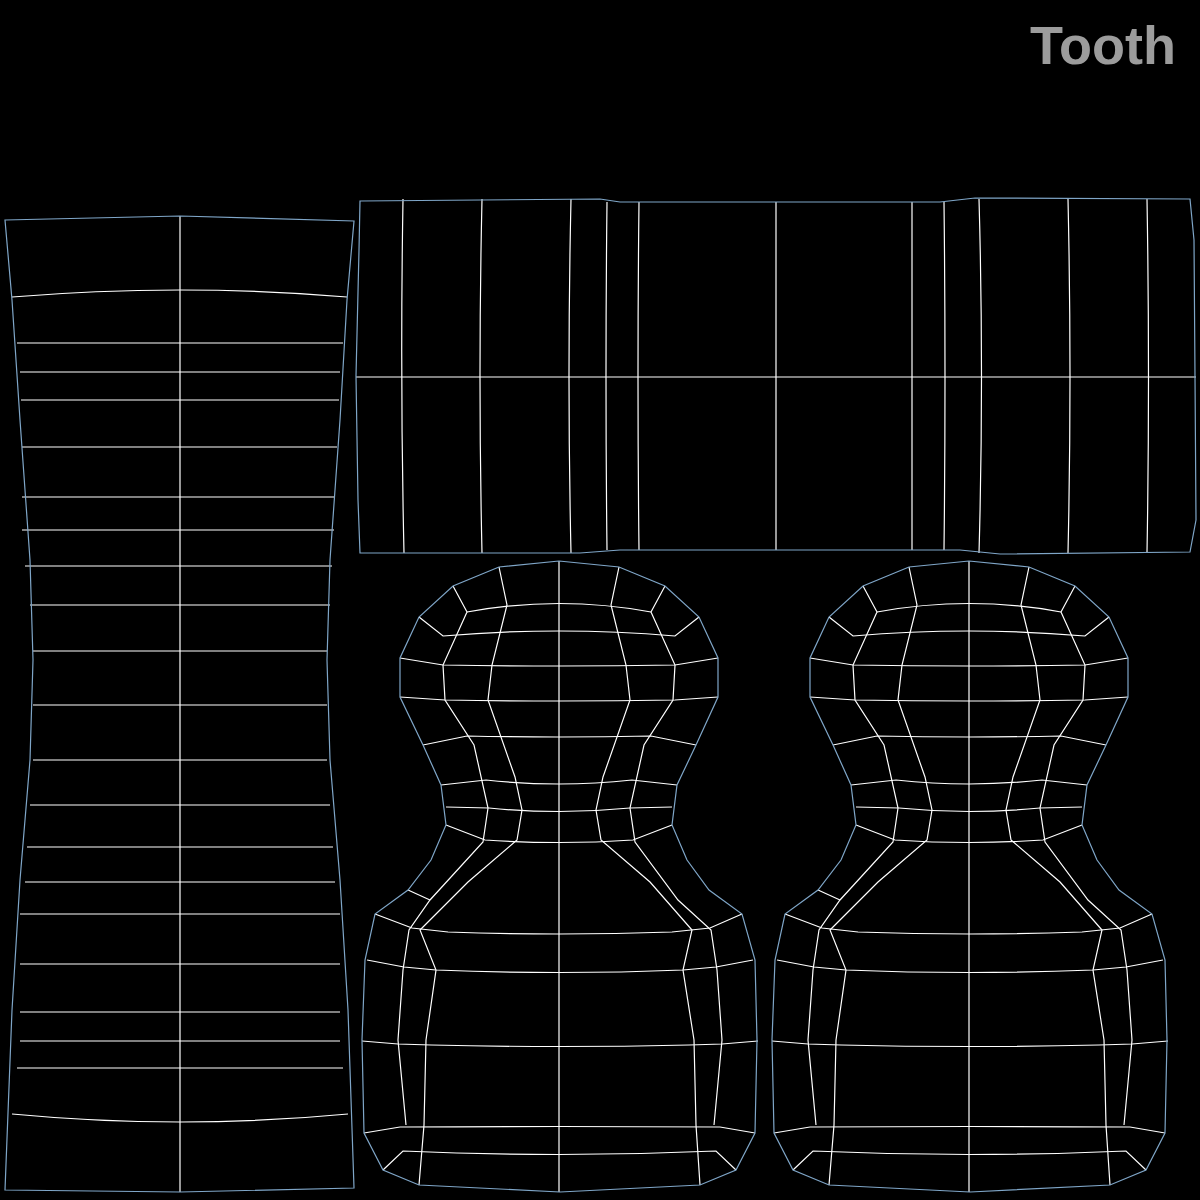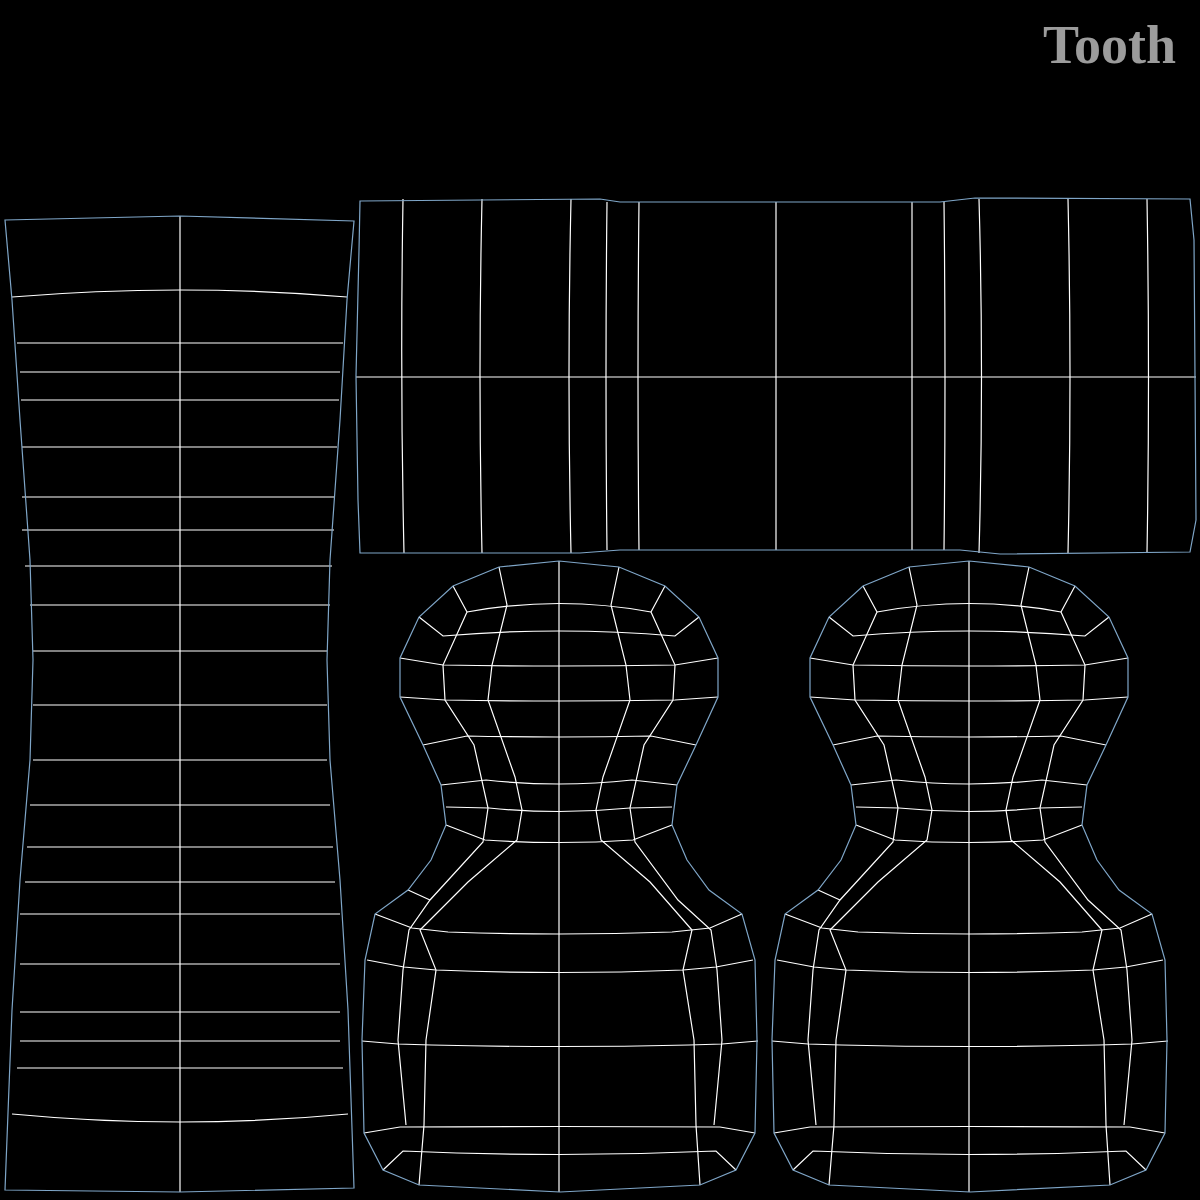--- a/index.html
+++ b/index.html
@@ -1,19 +1,19 @@
 <!DOCTYPE html>
 <html><head>
 <meta charset="utf-8">
 <style>
   html, body { margin:0; padding:0; background:#000; }
   body { width:1200px; height:1200px; position:relative; overflow:hidden; }
   .title {
     position:absolute; top:14px; right:24px;
-    font-family:Liberation Serif, serif; font-weight:bold;
+    font-family:Liberation Sans, sans-serif; font-weight:bold;
     font-size:54px; color:#9c9c9c; letter-spacing:0px;
   }
   svg { position:absolute; left:0; top:0; }
   .outline { fill:none; stroke:#7fa6c8; stroke-width:1.2; }
   .edge { fill:none; stroke:#ffffff; stroke-width:1.2; }
 </style>
 </head>
 <body>
 
 <div class="title">Tooth</div>

